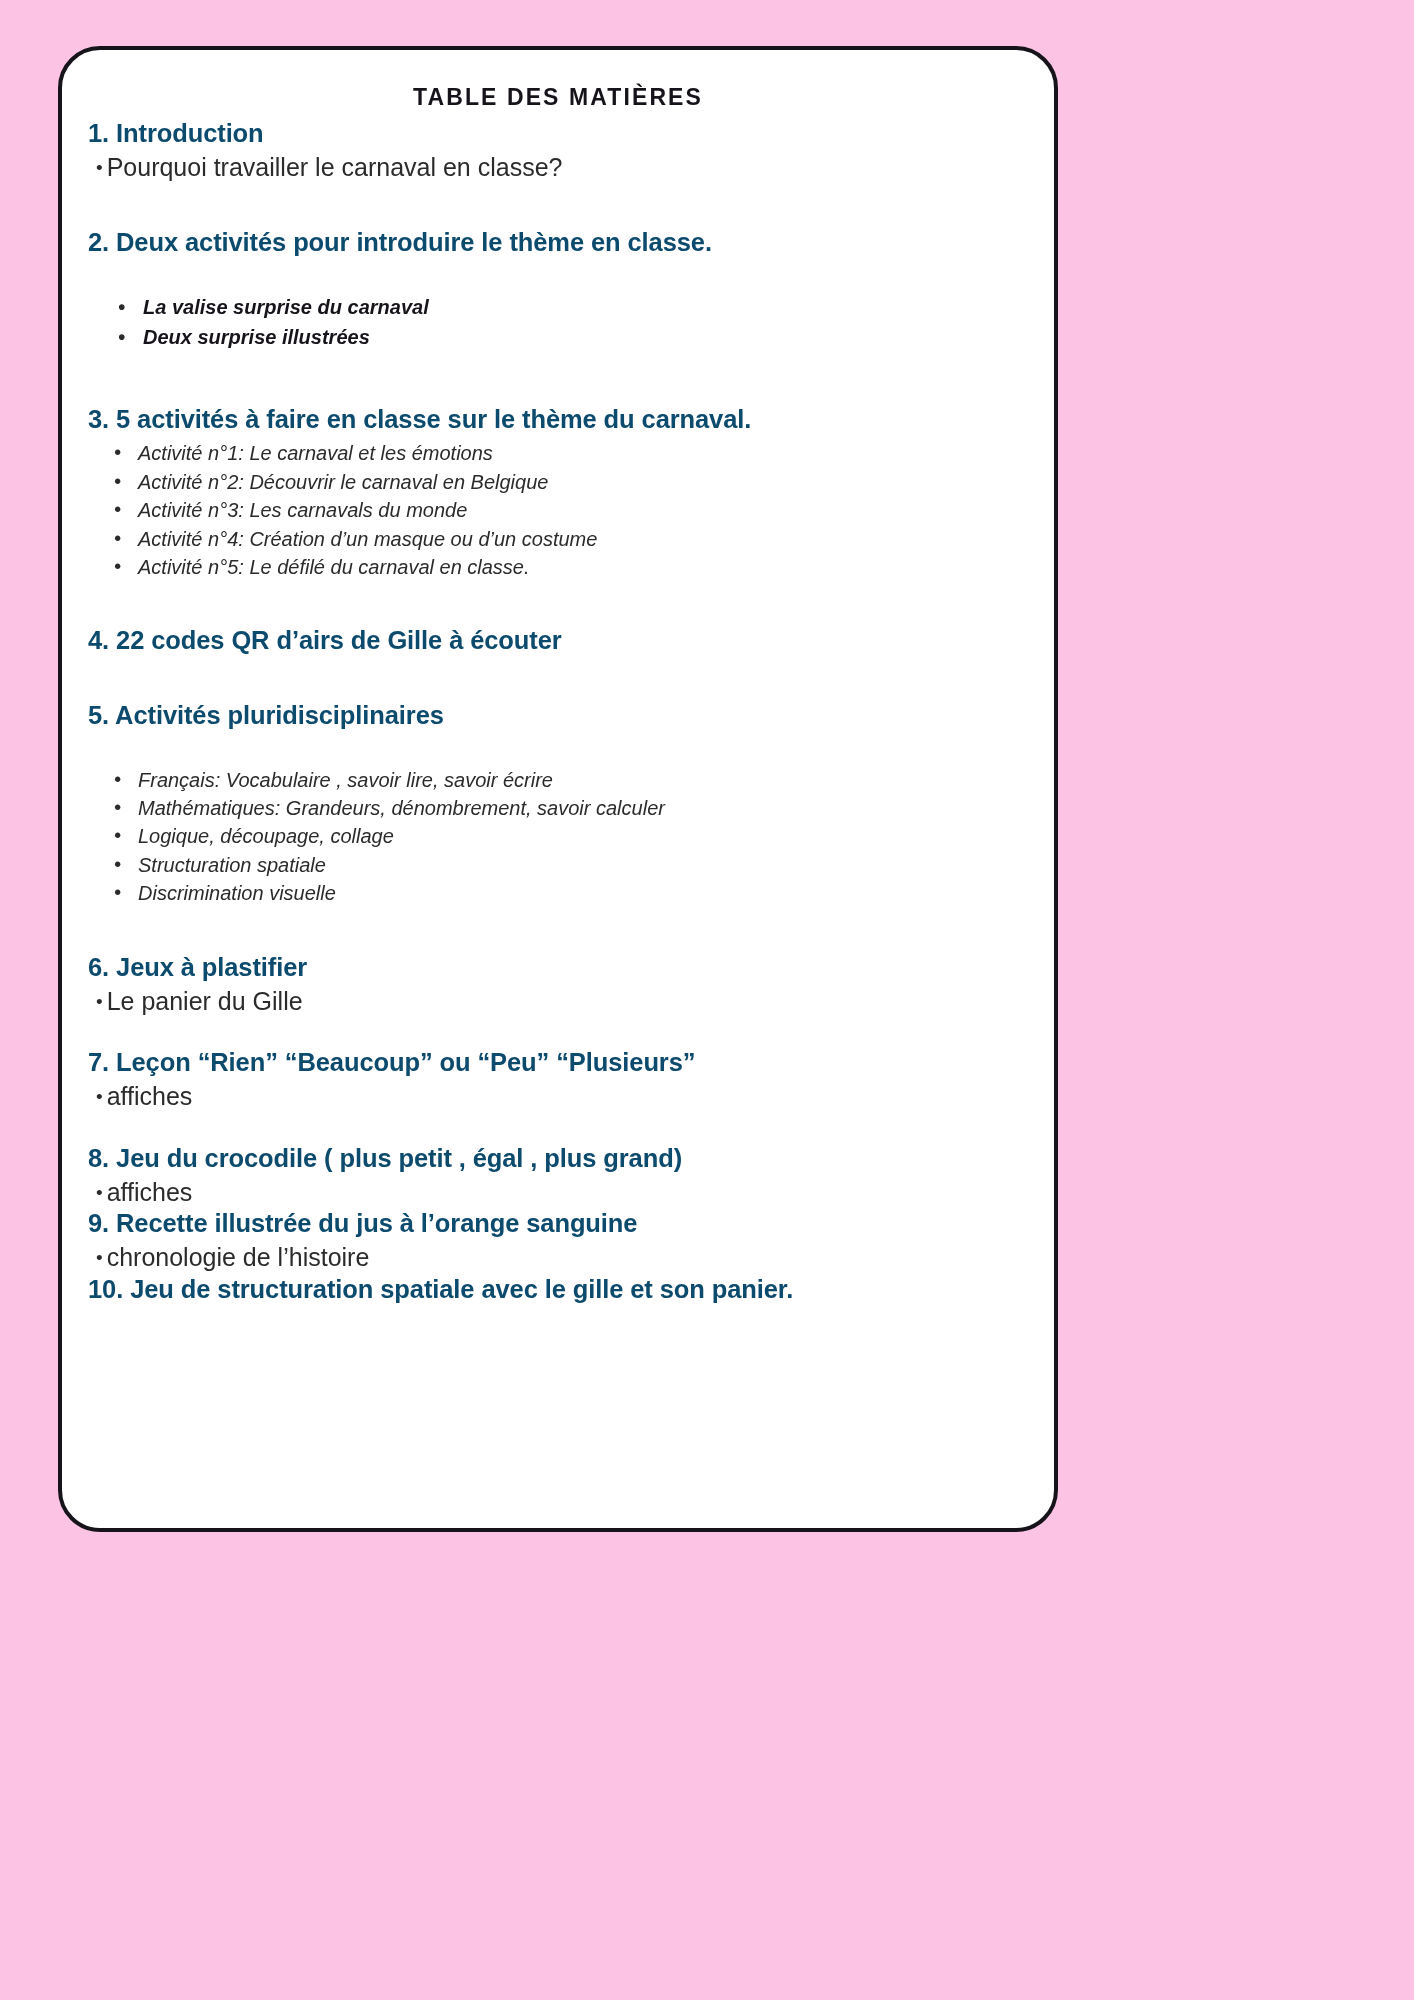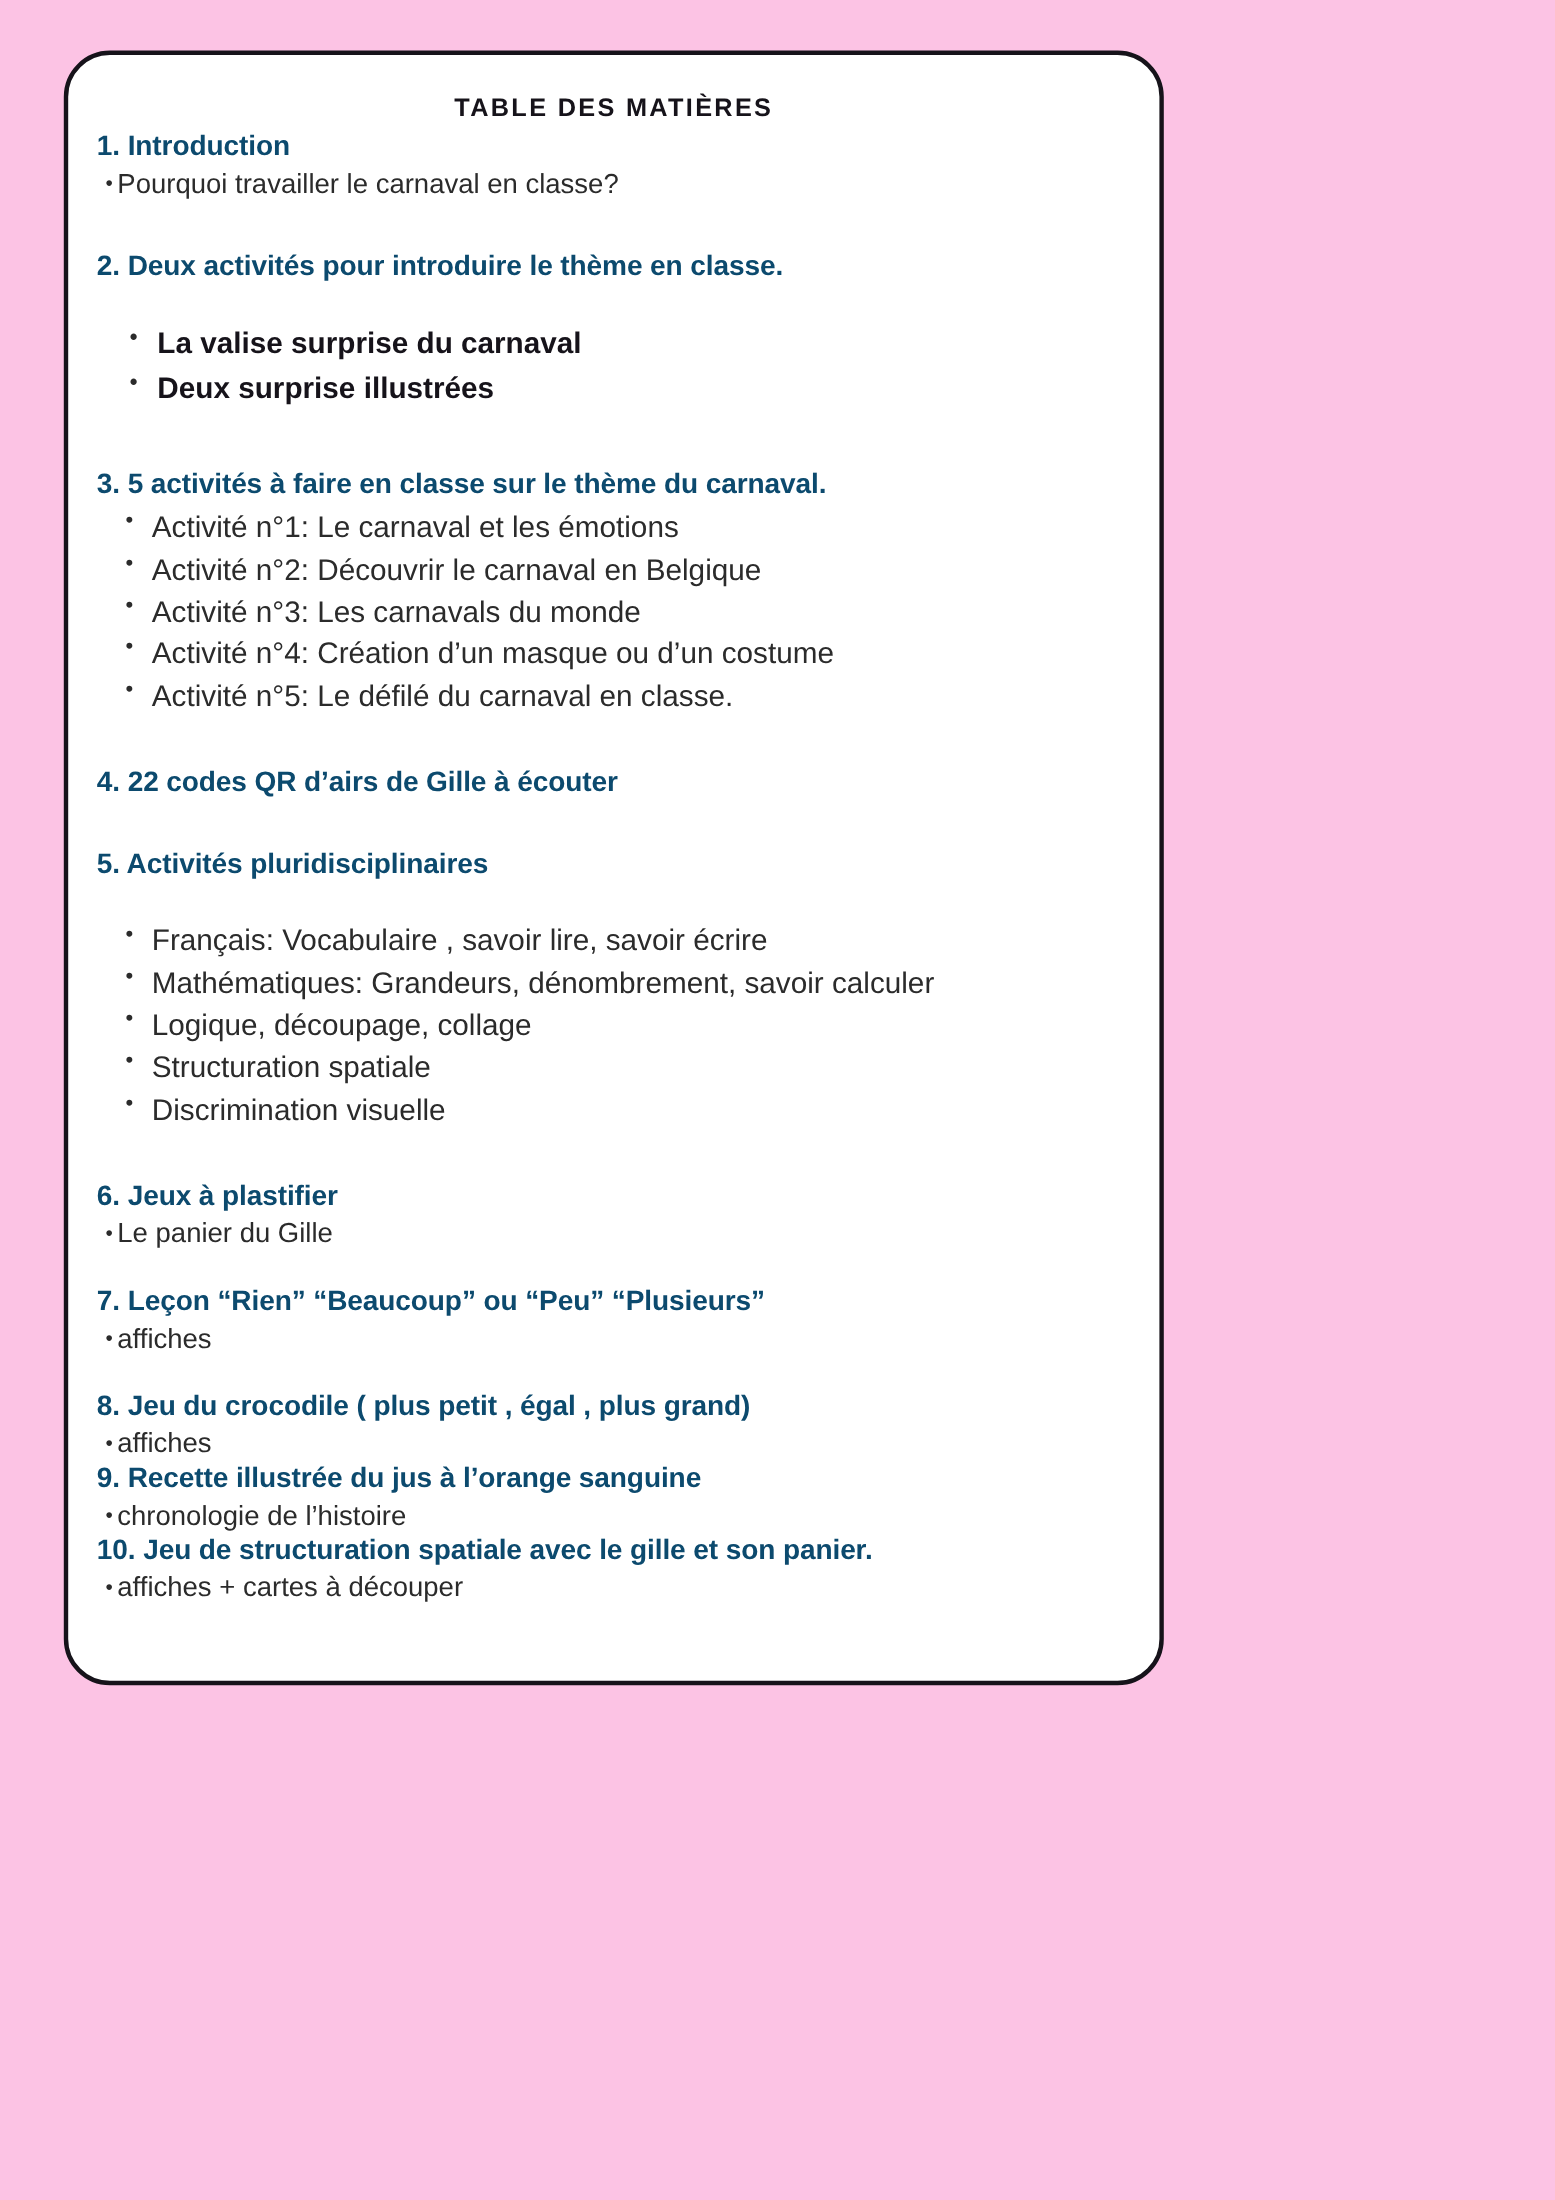--- a/index.html
+++ b/index.html
@@ -75,26 +75,27 @@
     margin-right: 4px;
   }
 
   ul.bullets {
     list-style: none;
     margin: 4px 0 0 0;
     padding: 0;
   }
   ul.bullets > li {
     position: relative;
-    font-size: 27px;
+    font-size: 20px;
     font-weight: 400;
     color: #2b2b2b;
     line-height: 1.42;
     padding-left: 50px;
     margin: 0;
+    font-style: italic;
   }
   ul.bullets > li::before {
     content: "\2022";
     position: absolute;
     left: 26px;
     top: -1px;
     font-size: 20px;
     color: #2b2b2b;
   }
   ul.bullets.bold > li {
@@ -189,17 +190,16 @@
       <div class="inline-bullet"><span class="dot">•</span><span>affiches</span></div>
     </div>
 
     <div class="section">
       <div class="heading">9. Recette illustrée du jus à l’orange sanguine</div>
       <div class="inline-bullet"><span class="dot">•</span><span>chronologie de l’histoire</span></div>
     </div>
 
     <div class="section">
       <div class="heading">10. Jeu de structuration spatiale avec le gille et son panier.</div>
-      <div class="inline-bullet"><span class="dot">•</span><span>affiches + cartes à découper</span></div>
     </div>
 
   </div>
 </div>
 
 </body></html>

